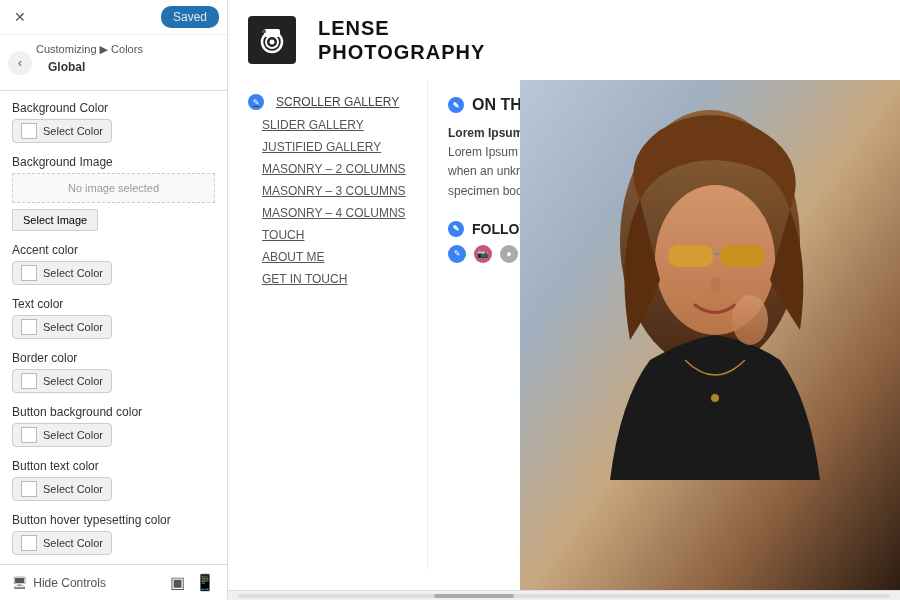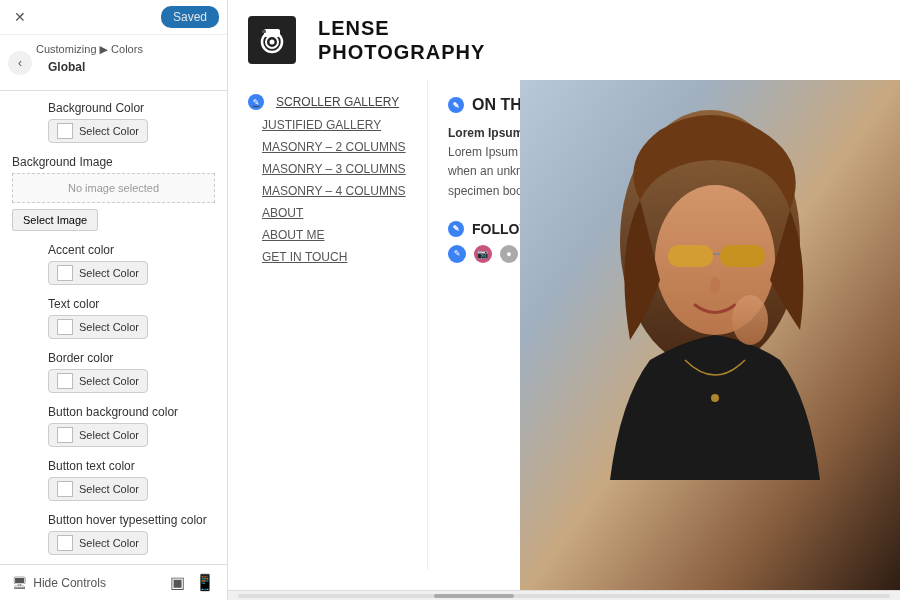--- a/index.html
+++ b/index.html
@@ -87,21 +87,20 @@
     }
 
     .panel-body {
       flex: 1;
       overflow-y: auto;
       padding: 10px 12px;
     }
 
     .color-section {
       margin-bottom: 12px;
-      margin-left: 36px;
     }
 
     .color-label {
       font-size: 12px;
       color: #333;
       margin-bottom: 4px;
       font-weight: 500;
     }
 
     .color-btn {
@@ -500,33 +499,36 @@
       </div>
 
       <div class="site-body">
 
         <div class="site-sidebar">
           <div class="nav-item">
             <span class="edit-icon"></span>
             <span>SCROLLER GALLERY</span>
           </div>
           <div class="nav-item sub">
+            <span>SLIDER GALLERY</span>
+          </div>
+          <div class="nav-item sub">
             <span>JUSTIFIED GALLERY</span>
           </div>
           <div class="nav-item sub">
             <span>MASONRY – 2 COLUMNS</span>
           </div>
           <div class="nav-item sub">
             <span>MASONRY – 3 COLUMNS</span>
           </div>
           <div class="nav-item sub">
             <span>MASONRY – 4 COLUMNS</span>
           </div>
           <div class="nav-item sub">
-            <span>ABOUT</span>
+            <span>TOUCH</span>
           </div>
           <div class="nav-item sub">
             <span>ABOUT ME</span>
           </div>
           <div class="nav-item sub">
             <span>GET IN TOUCH</span>
           </div>
         </div>
 
         <div class="site-main">

